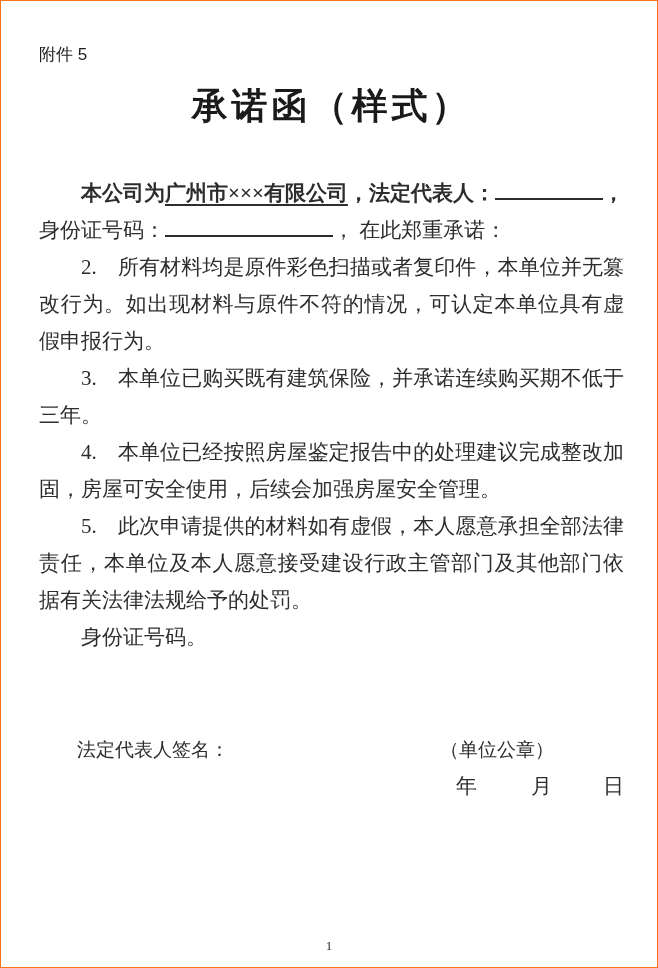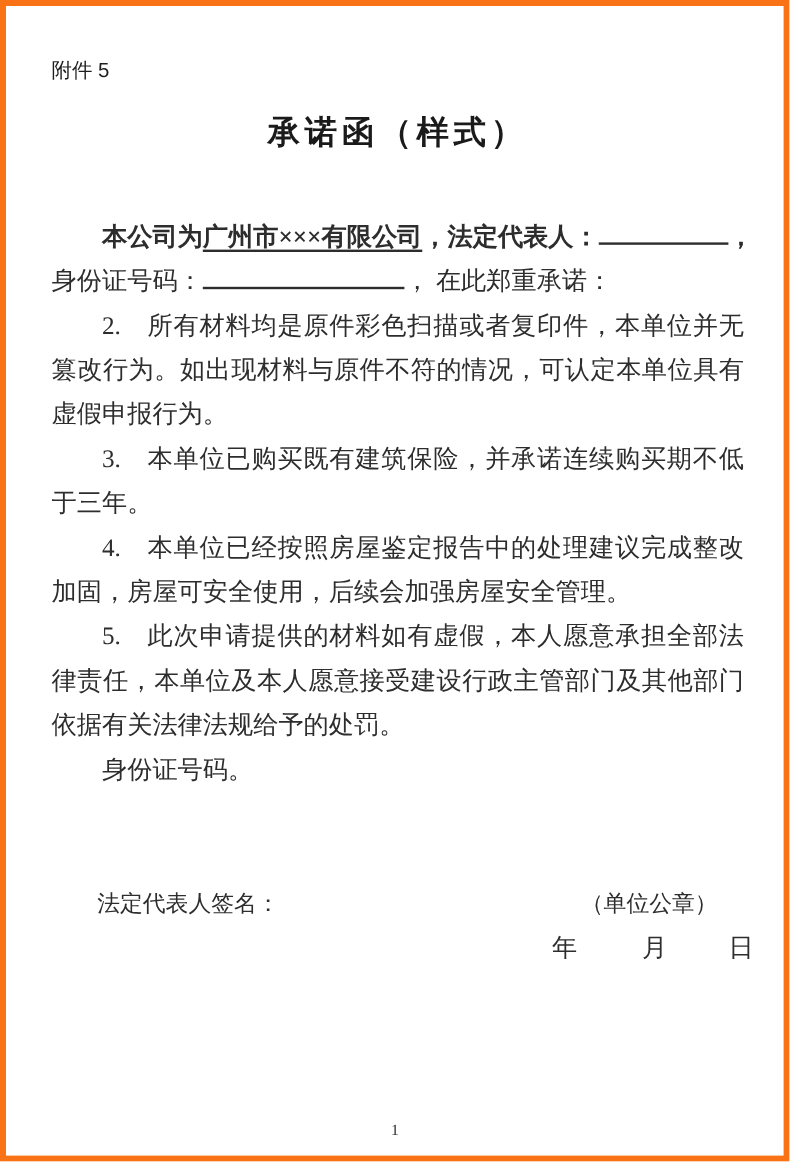--- a/index.html
+++ b/index.html
@@ -6,37 +6,37 @@
     margin: 0;
     padding: 0;
     background: #ffffff;
   }
   .page {
     position: relative;
     width: 658px;
     height: 968px;
     box-sizing: border-box;
     background: #ffffff;
-    border: 5px solid #f97316;
+    border: 1px solid #f97316;
     padding: 0 33px 0 38px;
     font-family: "Liberation Serif", "DejaVu Serif", serif;
     color: #2d2d2d;
     overflow: hidden;
   }
   .attachment {
     padding-top: 44px;
     font-family: "Liberation Sans", "DejaVu Sans", sans-serif;
     font-size: 17px;
     line-height: 20px;
     color: #1d1d1d;
   }
   .doc-title {
     margin: 24px 0 0 0;
     text-align: center;
-    font-size: 27px;
+    font-size: 36px;
     line-height: 34px;
     font-weight: bold;
     letter-spacing: 4px;
     color: #1a1a1a;
   }
   .body-block {
     margin-top: 52px;
     font-size: 21px;
     line-height: 37px;
     text-align: justify;
@@ -69,21 +69,21 @@
   .blank-id  { width: 168px; }
   .sig-row {
     position: relative;
     margin-top: 75px;
     font-size: 19px;
     line-height: 37px;
   }
   .sig-label { margin-left: 2em; }
   .seal-label {
     position: absolute;
-    left: 441px;
+    left: 401px;
     top: 0;
     white-space: nowrap;
   }
   .date-row {
     position: relative;
     height: 37px;
     font-size: 21px;
     line-height: 37px;
   }
   .date-year  { position: absolute; left: 417px; }

